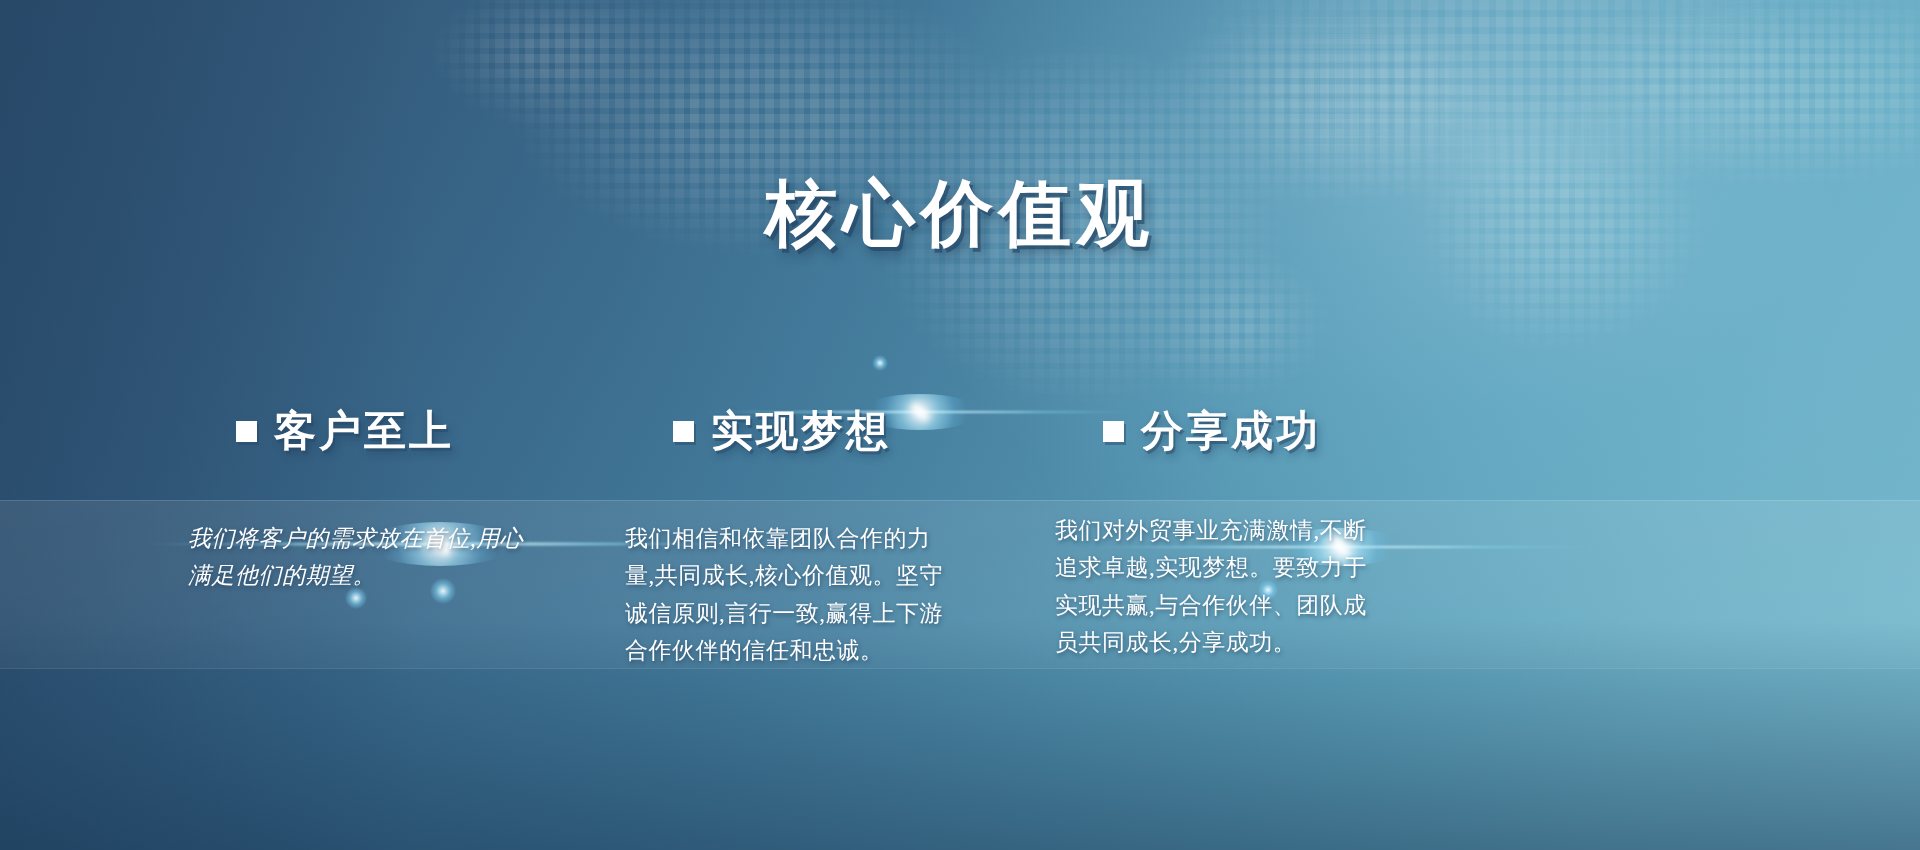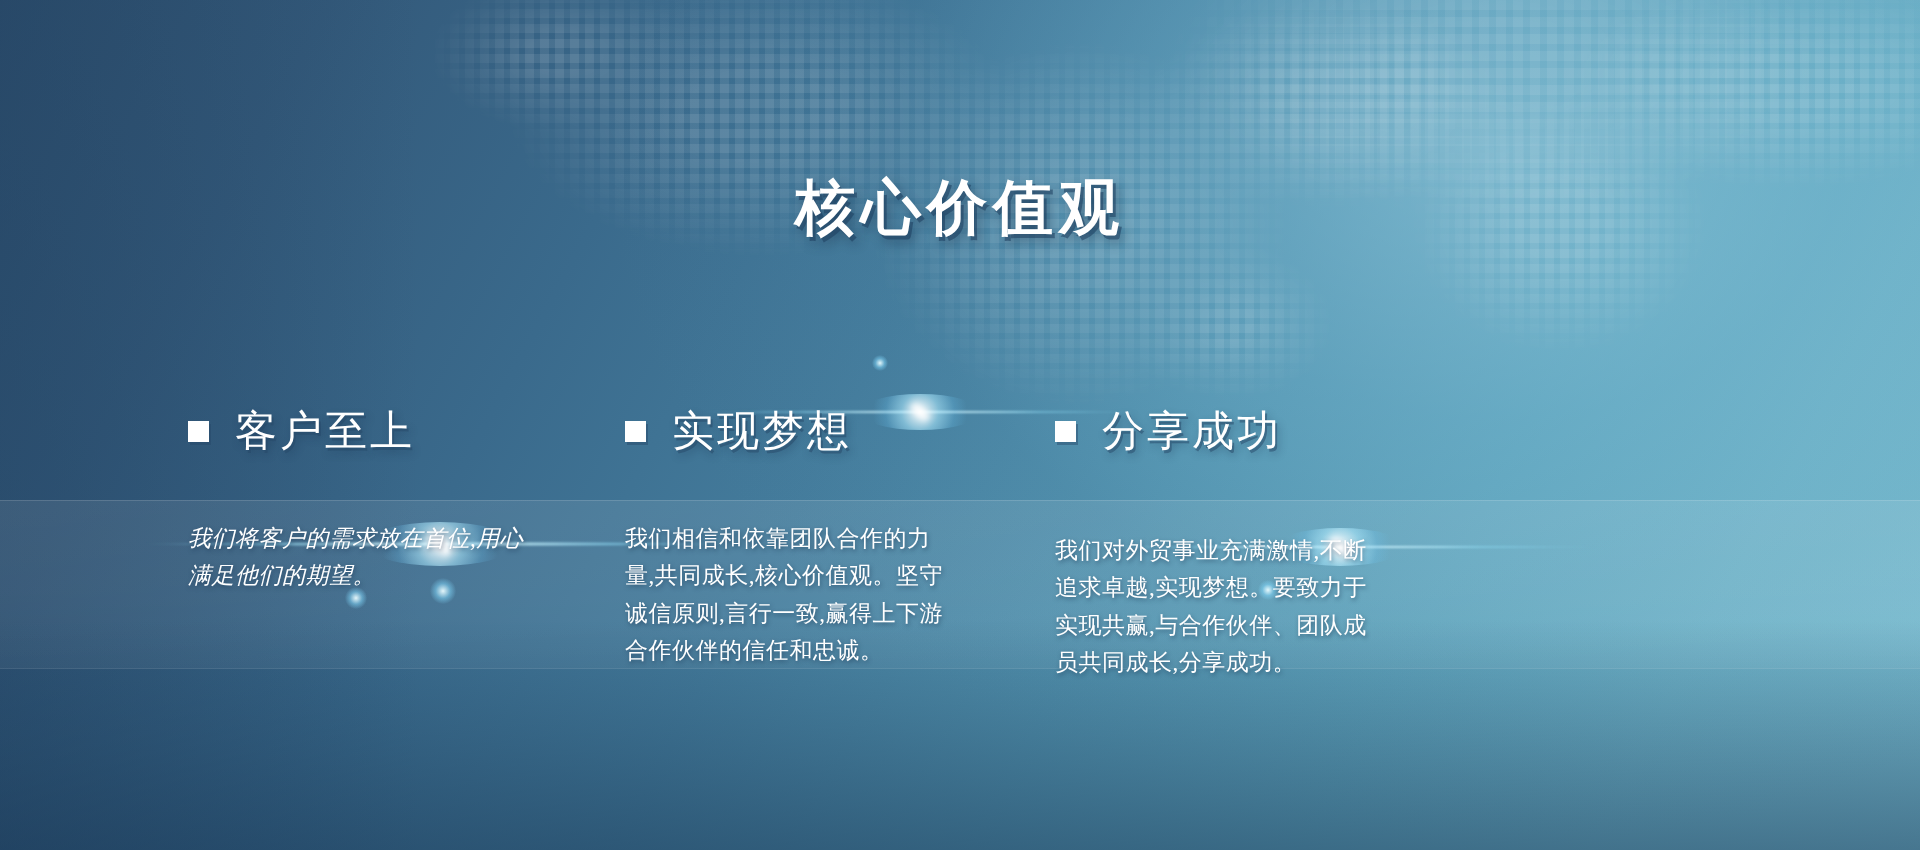--- a/index.html
+++ b/index.html
@@ -162,47 +162,48 @@
   }
 
   
   .content { position: absolute; inset: 0; }
 
   #page-title {
     position: absolute;
     left: 0; right: 0;
     top: 178px;
     text-align: center;
-    font-size: 60px;
+    font-size: 72px;
     line-height: 1.0;
     font-weight: bold;
     color: #ffffff;
     letter-spacing: 6px;
     text-shadow:
       3px 4px 0 rgba(30,62,94,0.55),
       5px 7px 12px rgba(18,42,68,0.45);
     white-space: nowrap;
   }
 
   .columns { position: absolute; left: 0; right: 0; top: 0; height: 850px; }
 
   .col { position: absolute; }
   .col-heading {
     display: flex;
     align-items: center;
-    gap: 26px;
+    gap: 17px;
     color: #ffffff;
     font-size: 42px;
-    font-weight: normal;
+    font-weight: bold;
     line-height: 1;
     letter-spacing: 3px;
     white-space: nowrap;
     text-shadow:
       2px 3px 0 rgba(38,72,104,0.50),
       3px 5px 9px rgba(20,46,74,0.40);
+    margin-left: 48px;
   }
   .bullet {
     width: 21px; height: 21px;
     background: #ffffff;
     flex: 0 0 auto;
     box-shadow: 2px 3px 0 rgba(38,72,104,0.45);
   }
   .col-body {
     color: #ffffff;
     font-size: 23px;
@@ -212,21 +213,21 @@
   }
 
   
   #col-customer { left: 188px; top: 410px; width: 360px; }
   #col-customer .col-body { margin-top: 68px; width: 340px; font-style: italic; }
   
   #col-integrity { left: 625px; top: 410px; width: 340px; }
   #col-integrity .col-body { margin-top: 68px; width: 322px; }
   
   #col-passion  { left: 1055px; top: 410px; width: 340px; }
-  #col-passion .col-body { margin-top: 80px; width: 325px; }
+  #col-passion .col-body { margin-top: 60px; width: 325px; }
 </style>
 </head>
 <body>
 
 <div id="stage">
 
   <div class="dotmap">
     <div class="grid"></div>
     <div class="grid g2"></div>
   </div>

